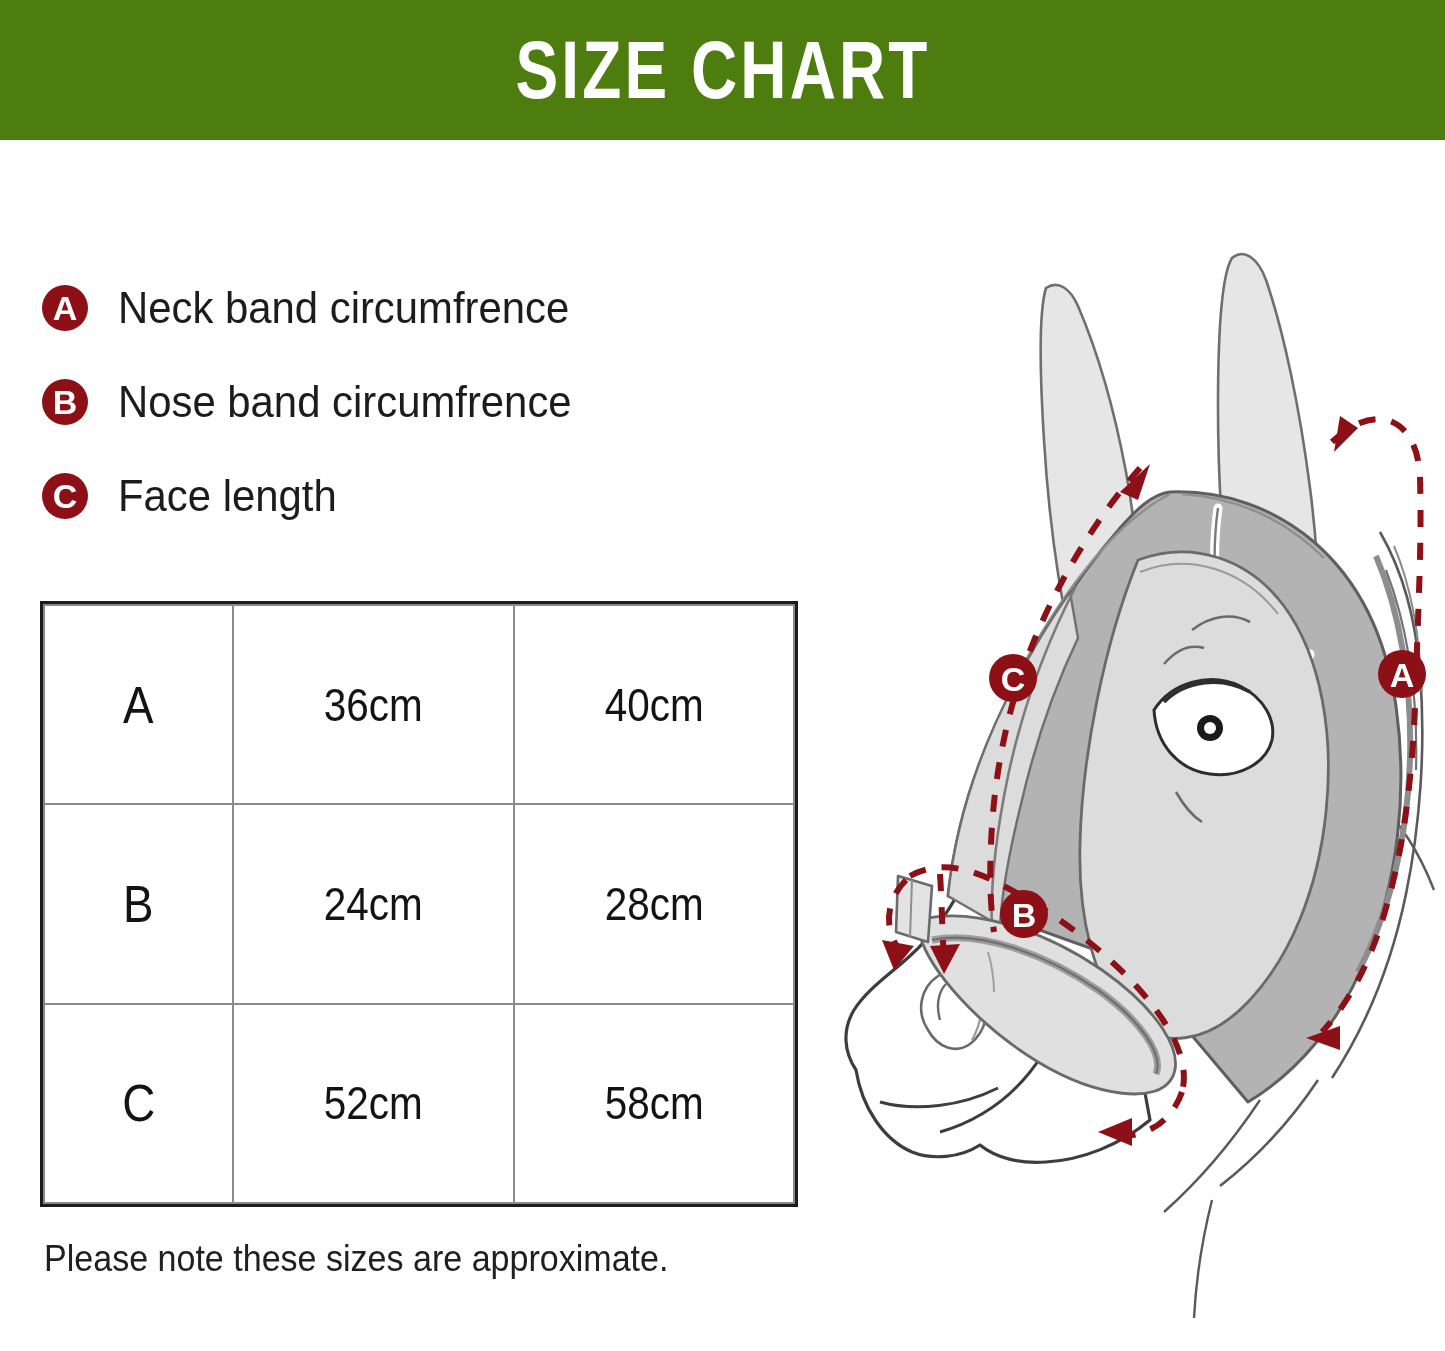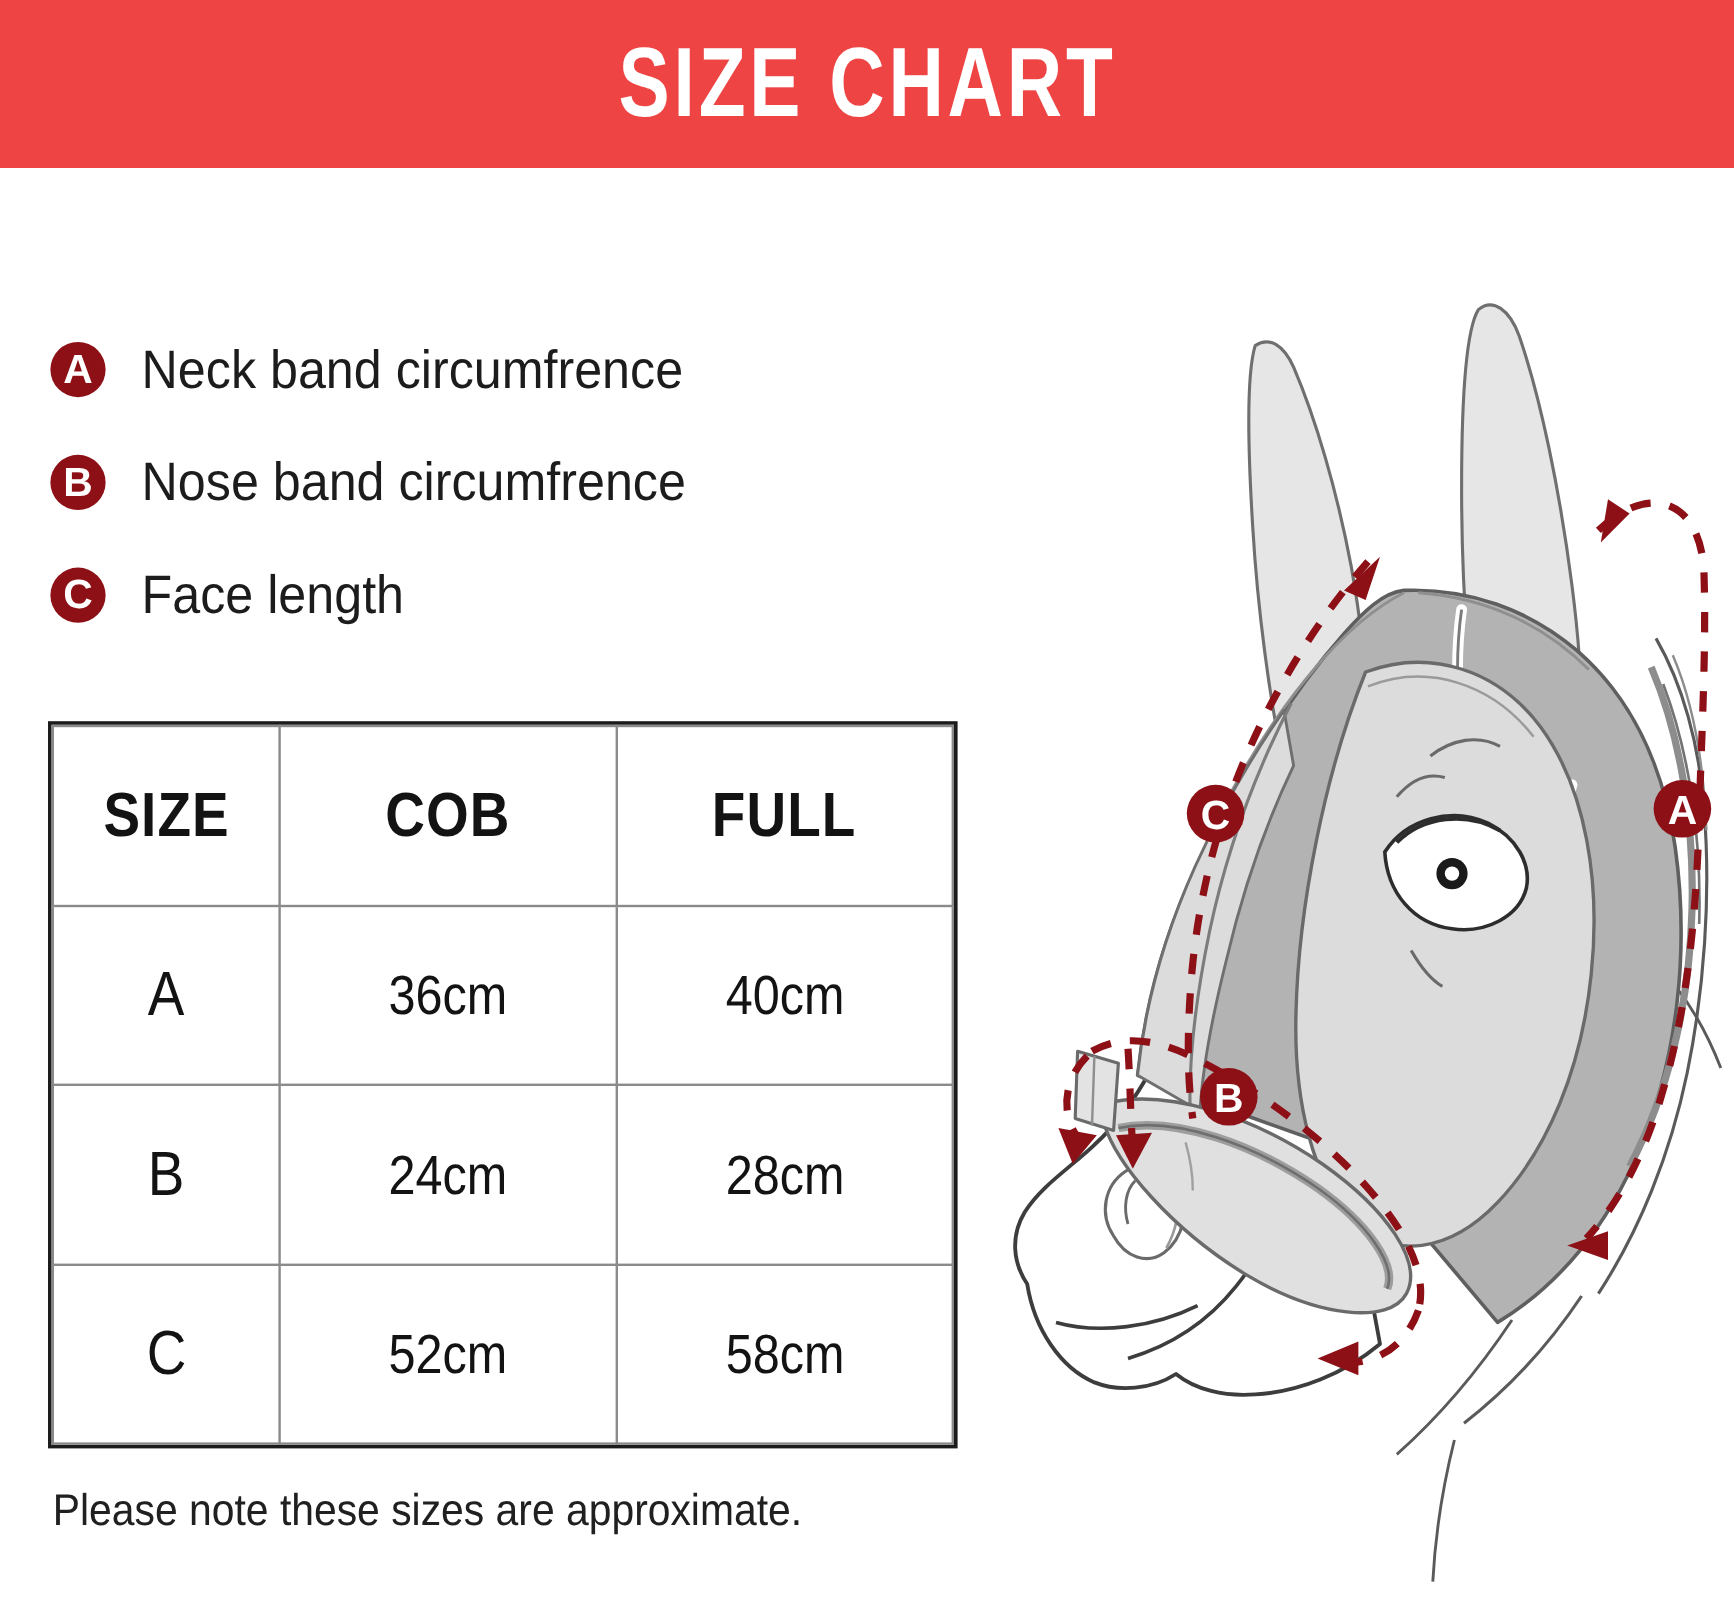--- a/index.html
+++ b/index.html
@@ -15,21 +15,21 @@
     overflow: hidden;
   }
 
   
   #header-bar {
     position: absolute;
     left: 0;
     top: 0;
     width: 1445px;
     height: 140px;
-    background: #ef4444;
+    background: #4d7c0f;
     display: flex;
     align-items: center;
     justify-content: center;
   }
   #header-title {
     color: #ffffff;
     font-family: "Liberation Sans Narrow", "Liberation Sans", sans-serif;
     font-size: 82px;
     font-weight: bold;
     letter-spacing: 4px;
@@ -168,25 +168,20 @@
   <div class="legend-row">
     <div class="badge">C</div>
     <div class="legend-label">Face length</div>
   </div>
 
 </div>
 
 <div id="size-table-wrap">
   <table id="size-table">
     <tbody>
-      <tr class="header-row">
-        <td><span class="cellspan">SIZE</span></td>
-        <td><span class="cellspan">COB</span></td>
-        <td><span class="cellspan">FULL</span></td>
-      </tr>
       <tr class="data-row">
         <td class="rowlabel"><span class="cellspan">A</span></td>
         <td class="value"><span class="cellspan">36cm</span></td>
         <td class="value"><span class="cellspan">40cm</span></td>
       </tr>
       <tr class="data-row">
         <td class="rowlabel"><span class="cellspan">B</span></td>
         <td class="value"><span class="cellspan">24cm</span></td>
         <td class="value"><span class="cellspan">28cm</span></td>
       </tr>

